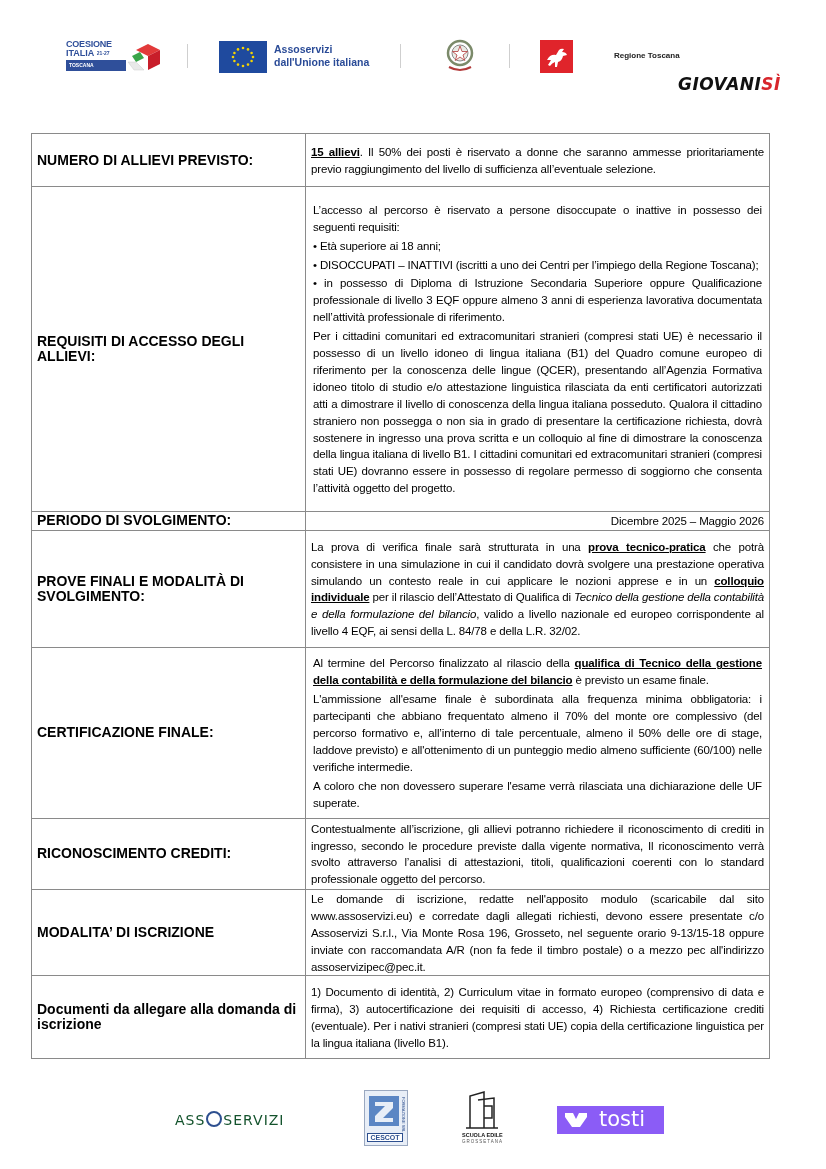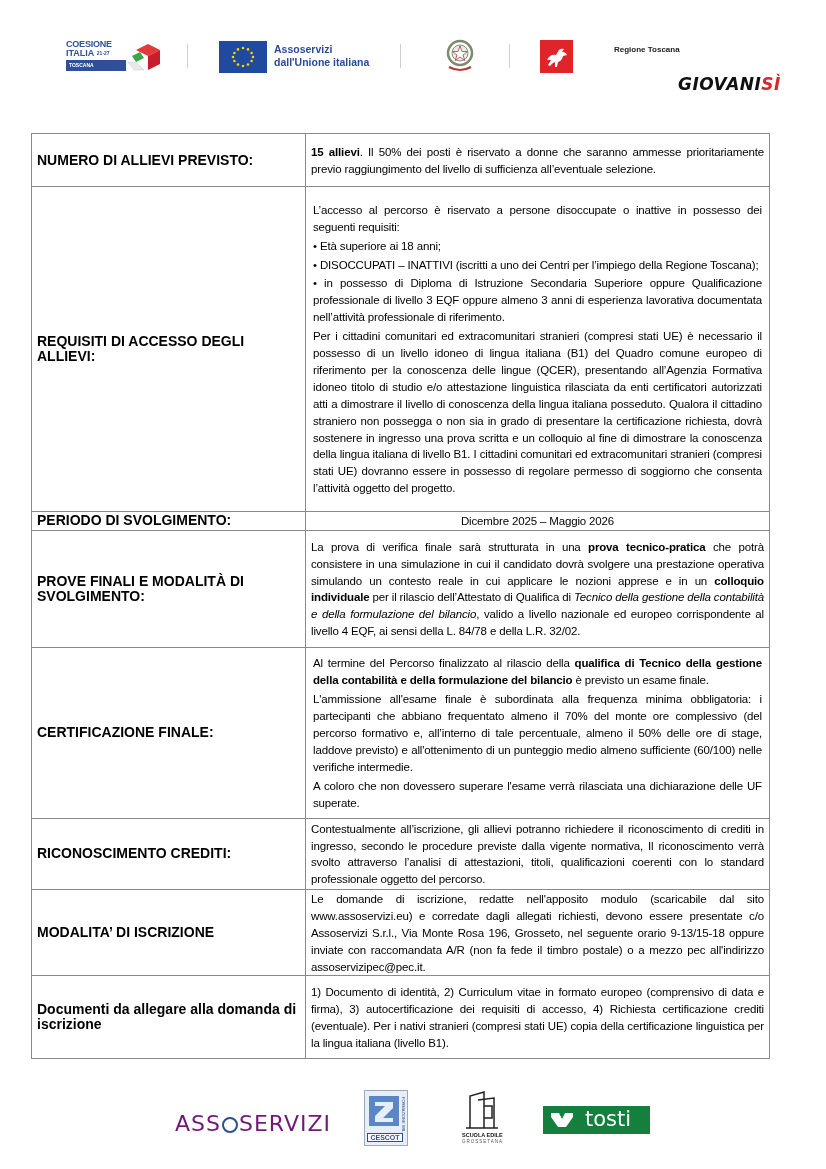--- a/index.html
+++ b/index.html
@@ -18,48 +18,48 @@
 
   
   .eu-flag { left:219px; top:41px; width:48px; height:32px; background:#1f4a9e; }
   .eu-text { left:274px; top:43px; font-size:10.5px; font-weight:bold; color:#2a4b97; line-height:13px; }
 
   
   .emblem { left:444px; top:38px; width:32px; height:36px; }
 
   
   .rt-box { left:540px; top:40px; width:33px; height:33px; background:#e0242b; }
-  .rt-text { left:578px; top:45px; font-size:8px; font-weight:bold; color:#222;padding-left:36px; }
+  .rt-text { left:578px; top:51px; font-size:8px; font-weight:bold; color:#222;padding-left:36px; }
 
   
   .giovani { left:678px; top:46px; font-size:17px; font-weight:bold; font-style:italic; color:#111; letter-spacing:0.5px; font-family:"DejaVu Sans", sans-serif;margin-top:28px; }
   .giovani .si { color:#d8262c; }
 
   
   table.info { position:absolute; left:31px; top:133px; width:739px; border-collapse:collapse; table-layout:fixed; }
   table.info td { border:1.5px solid #8a8a8a; vertical-align:middle; padding:0; }
   td.lbl { width:268px; padding-left:5px !important; font-weight:bold; font-size:14px; line-height:15px; font-family:"Liberation Sans", sans-serif; }
   td.val { padding:1px 5px 0 5px !important; font-size:11.5px; line-height:16.9px; text-align:justify; font-family:"Liberation Sans Narrow","Liberation Sans", sans-serif; letter-spacing:-0.15px; }
   td.val p { margin:2px; }
-  td.val.single { text-align:center; }
-  .b { font-weight:bold; }
+  td.val.single { text-align:right; }
+  .b { font-weight:bold;text-decoration:underline; }
   .i { font-style:italic; }
 
   
   .logos-bottom { position:absolute; left:0; top:1085px; width:826px; height:80px; }
-  .asso { left:175px; top:1111px; font-size:22px; color:#701a75; letter-spacing:1px; font-family:"DejaVu Sans", sans-serif; }
+  .asso { left:175px; top:1111px; font-size:14px; color:#14532d; letter-spacing:1px; font-family:"DejaVu Sans", sans-serif; }
   .asso .o { display:inline-block; width:16px; height:16px; border:2px solid #2d4f8f; border-radius:50%; vertical-align:-2px; box-sizing:border-box; margin:0 1px; }
   .cescot { left:364px; top:1090px; width:44px; height:56px; background:#e8eef7; border:1px solid #9aa8c0; box-sizing:border-box; }
   .cescot .sq { position:absolute; left:4px; top:5px; width:30px; height:30px; background:#5b86c4; }
   .cescot .lbl { position:absolute; left:2px; bottom:3px; width:34px; font-size:7px; font-weight:bold; color:#2d4f8f; text-align:center; border:1px solid #2d4f8f; background:#fff; }
   .cescot .vert { position:absolute; right:1px; top:6px; writing-mode:vertical-rl; font-size:4px; color:#2d4f8f; }
   .scuola { left:462px; top:1088px; width:60px; height:66px; }
   .scuola .txt1 { position:absolute; left:0; top:44px; font-size:5.5px; font-weight:bold; color:#111; }
   .scuola .txt2 { position:absolute; left:0; top:51px; font-size:4.5px; letter-spacing:1px; color:#555; }
-  .tosti { left:543px; top:1106px; width:107px; height:28px; background:#15803d; color:#fff; font-size:21px; line-height:28px; font-family:"DejaVu Sans", sans-serif; }
+  .tosti { left:557px; top:1106px; width:107px; height:28px; background:#8b5cf6; color:#fff; font-size:21px; line-height:28px; font-family:"DejaVu Sans", sans-serif; }
   .tosti .mark { position:absolute; left:8px; top:7px; width:22px; height:14px; }
   .tosti .word { position:absolute; left:42px; top:-1px; }
 </style>
 </head>
 <body>
 
 <div class="logos-top"></div>
 
 <div class="logo coesione">
   <div class="t1">COESIONE</div>

